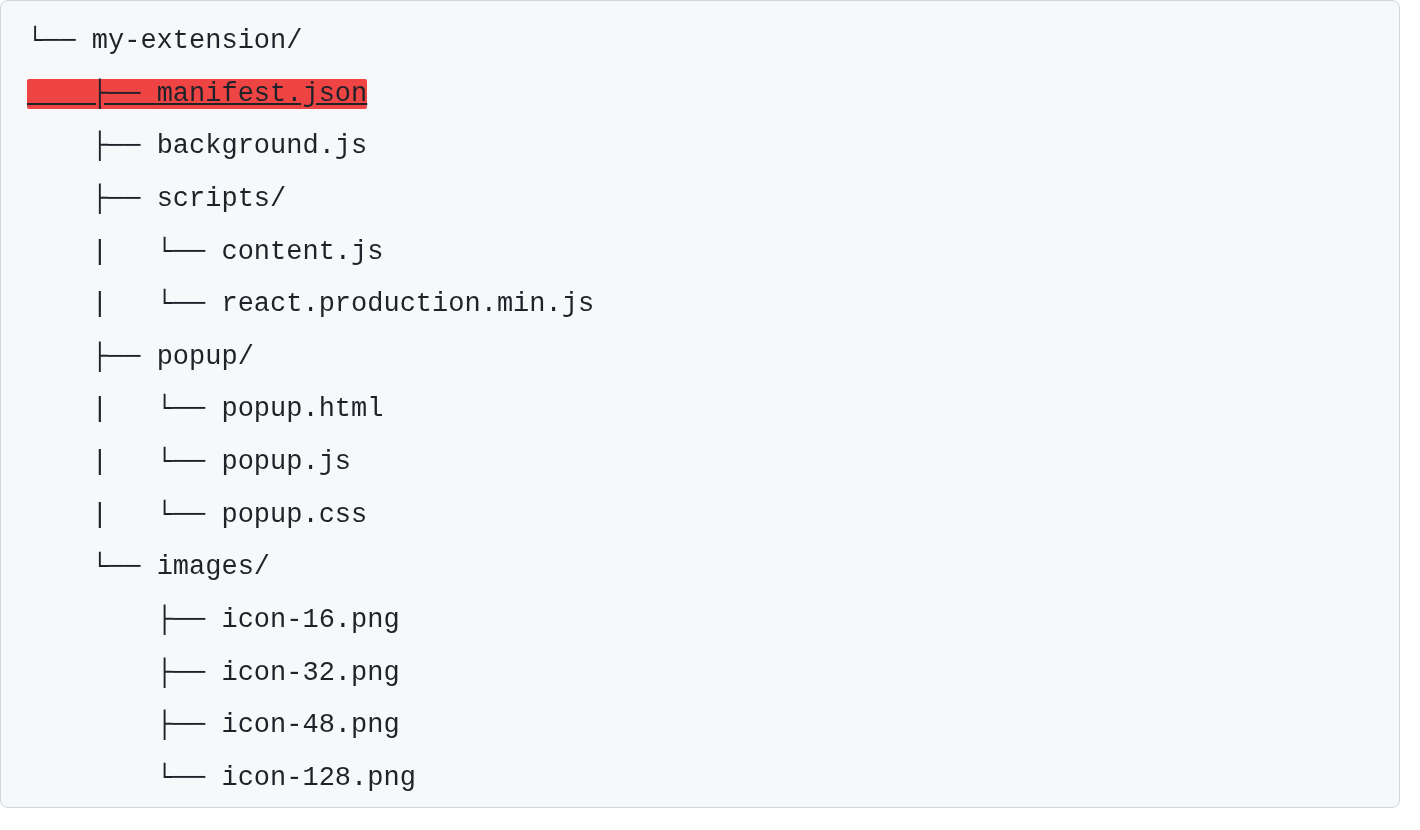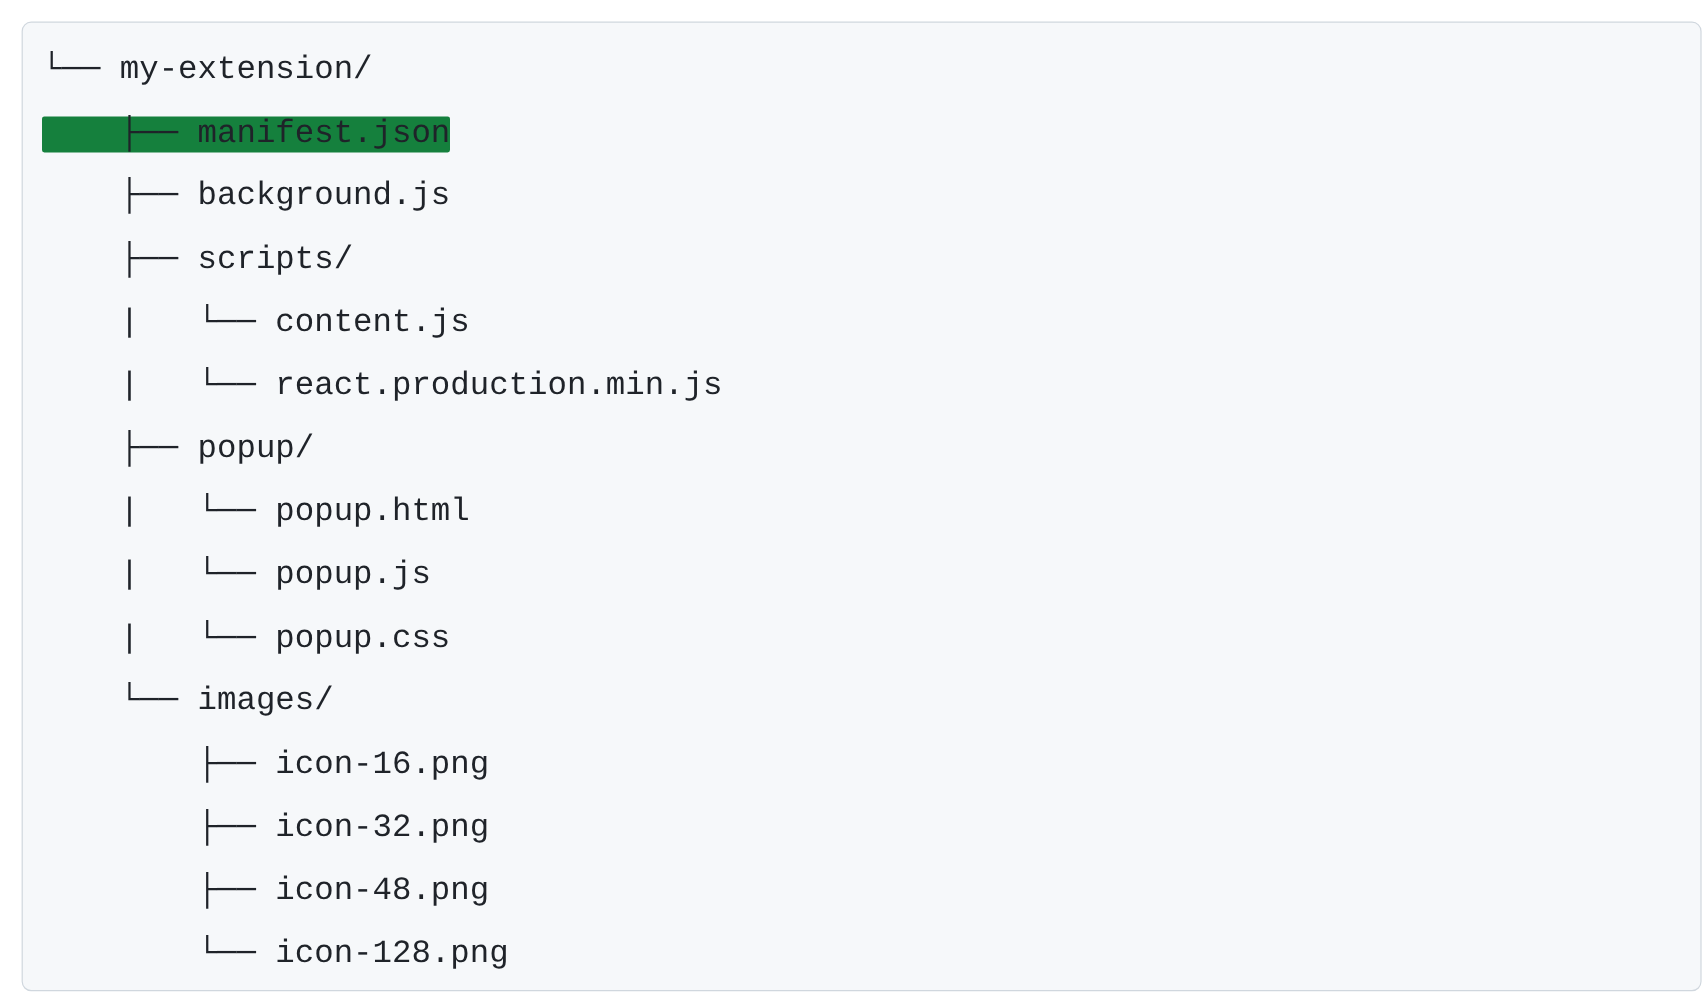--- a/index.html
+++ b/index.html
@@ -6,42 +6,43 @@
     margin: 0;
     padding: 0;
     width: 1420px;
     height: 830px;
     background: #ffffff;
     font-family: ui-monospace, SFMono-Regular, "SF Mono", Menlo, Consolas, "Liberation Mono", monospace;
   }
   .panel {
     box-sizing: border-box;
     width: 1400px;
-    margin: 18px;
+    margin: 0;
     height: 808px;
     border: 1px solid #d0d7de;
     border-radius: 8px;
     background: #f6f8fa;
     padding-top: 14px;
     padding-bottom: 14px;
-    padding-left: 16px;
+    padding-left: 26px;
     overflow: hidden;
   }
   .tree {
     font-size: 27px;
     line-height: 1.95;
     color: #1f2329;
     white-space: pre;
   }
   .row {
     display: block;
   }
   .hl {
-    background: #15803d;
+    background: #ef4444;
     border-radius: 2px;
+    text-decoration: underline;
   }
 </style>
 </head>
 <body>
 
 <div class="panel">
   <div class="tree" id="tree-root"><span class="row"><span>└── </span><span>my-extension/</span></span><span class="row"><span class="hl"><span>    ├── </span><span>manifest.json</span></span></span><span class="row"><span>    ├── </span><span>background.js</span></span><span class="row"><span>    ├── </span><span>scripts/</span></span><span class="row"><span>    |   └── </span><span>content.js</span></span><span class="row"><span>    |   └── </span><span>react.production.min.js</span></span><span class="row"><span>    ├── </span><span>popup/</span></span><span class="row"><span>    |   └── </span><span>popup.html</span></span><span class="row"><span>    |   └── </span><span>popup.js</span></span><span class="row"><span>    |   └── </span><span>popup.css</span></span><span class="row"><span>    └── </span><span>images/</span></span><span class="row"><span>        ├── </span><span>icon-16.png</span></span><span class="row"><span>        ├── </span><span>icon-32.png</span></span><span class="row"><span>        ├── </span><span>icon-48.png</span></span><span class="row"><span>        └── </span><span>icon-128.png</span></span></div>
 </div>
 
 </body></html>

